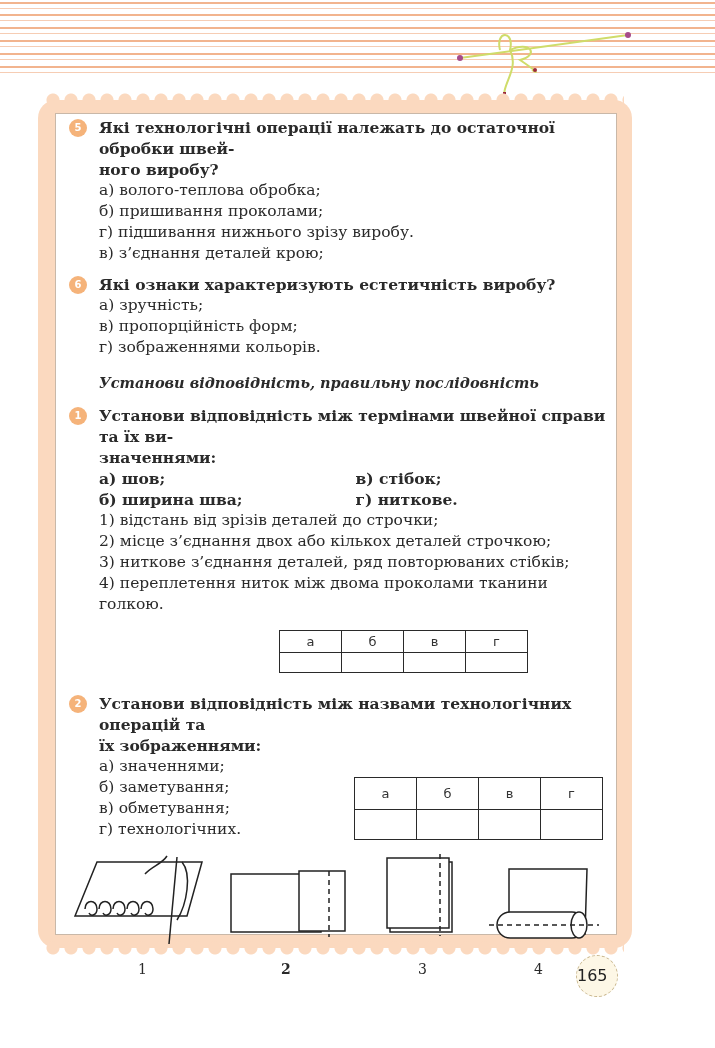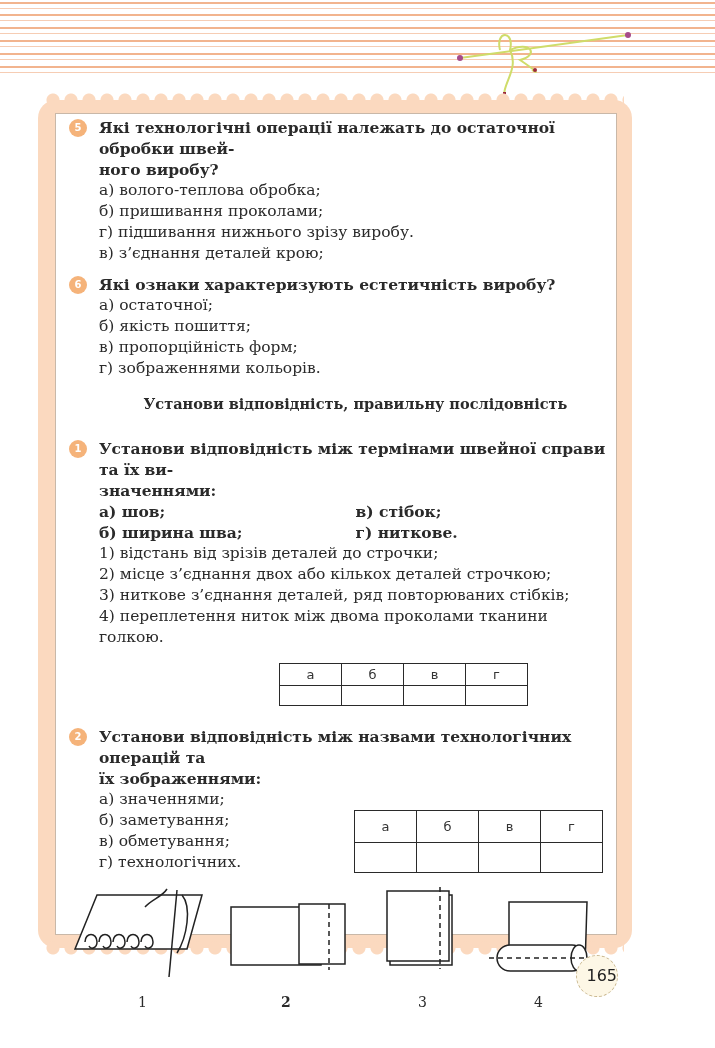--- a/index.html
+++ b/index.html
@@ -35,41 +35,42 @@
   .q { position: relative; padding-left: 32px; font-size: 15.5px; line-height: 21px; }
   .q-marker {
     position: absolute; left: 2px; top: 2px; width: 18px; height: 18px; border-radius: 50%;
     background: #f5b37a; color: #ffffff; font-family: "DejaVu Sans", sans-serif;
     font-size: 10px; font-weight: bold; line-height: 18px; text-align: center;
   }
   .q-text { font-weight: bold; }
   .opt { font-weight: normal; }
 
   .section-title {
-    text-align: center; font-weight: bold; font-size: 14.5px; margin: 16px 0 26px 0;
+    text-align: left; font-weight: bold; font-size: 14.5px; margin: 16px 0 14px 0;
     padding-left: 32px;
+    font-style: italic;
   }
 
   .two-col { display: flex; }
   .two-col .col { width: 262px; font-weight: bold; }
 
   table.ans {
     border-collapse: collapse; font-family: "DejaVu Sans", sans-serif; font-size: 13px;
   }
   table.ans td {
     border: 1.5px solid #2a2a2a; width: 62px; height: 20px; text-align: center; color: #333;
   }
 
   .figs { position: relative; height: 125px; margin-top: 14px; }
   .fig { position: absolute; }
   .fig-label { position: absolute; font-size: 14px; }
 
   .page-num {
     position: absolute; left: 576px; top: 955px; width: 42px; height: 42px; border-radius: 50%;
-    background: #fdf7e6; border: 1px dashed #c9b78e; text-align: right; line-height: 40px;
+    background: #fdf7e6; border: 1px dashed #c9b78e; text-align: left; line-height: 40px;
     font-family: "DejaVu Sans", sans-serif; font-size: 16px; color: #222;
   }
 </style>
 </head>
 <body>
 
 <div class="stripes">
   <div class="stripe" style="top:2px"></div>
   <div class="stripe thin" style="top:8px"></div>
   <div class="stripe" style="top:14px"></div>
@@ -109,22 +110,21 @@
     </div>
     <div class="opt">а) волого-теплова обробка;</div>
     <div class="opt">б) пришивання проколами;</div>
     <div class="opt">г) підшивання нижнього зрізу виробу.</div>
     <div class="opt">в) з’єднання деталей крою;</div>
   </div>
 
   <div class="q" style="margin-top:10px">
     <span class="q-marker">6</span>
     <div class="q-text">Які ознаки характеризують естетичність виробу?</div>
-    <div class="opt">а) остаточної;</div>
-    <div class="opt">б) якість пошиття;</div>
+    <div class="opt">а) зручність;</div>
     <div class="opt">в) пропорційність форм;</div>
     <div class="opt">г) зображеннями кольорів.</div>
   </div>
 
   <div class="section-title">Установи відповідність, правильну послідовність</div>
 
   <div class="q">
     <span class="q-marker">1</span>
     <div class="q-text">
       <div>Установи відповідність між термінами швейної справи та їх ви-</div>

